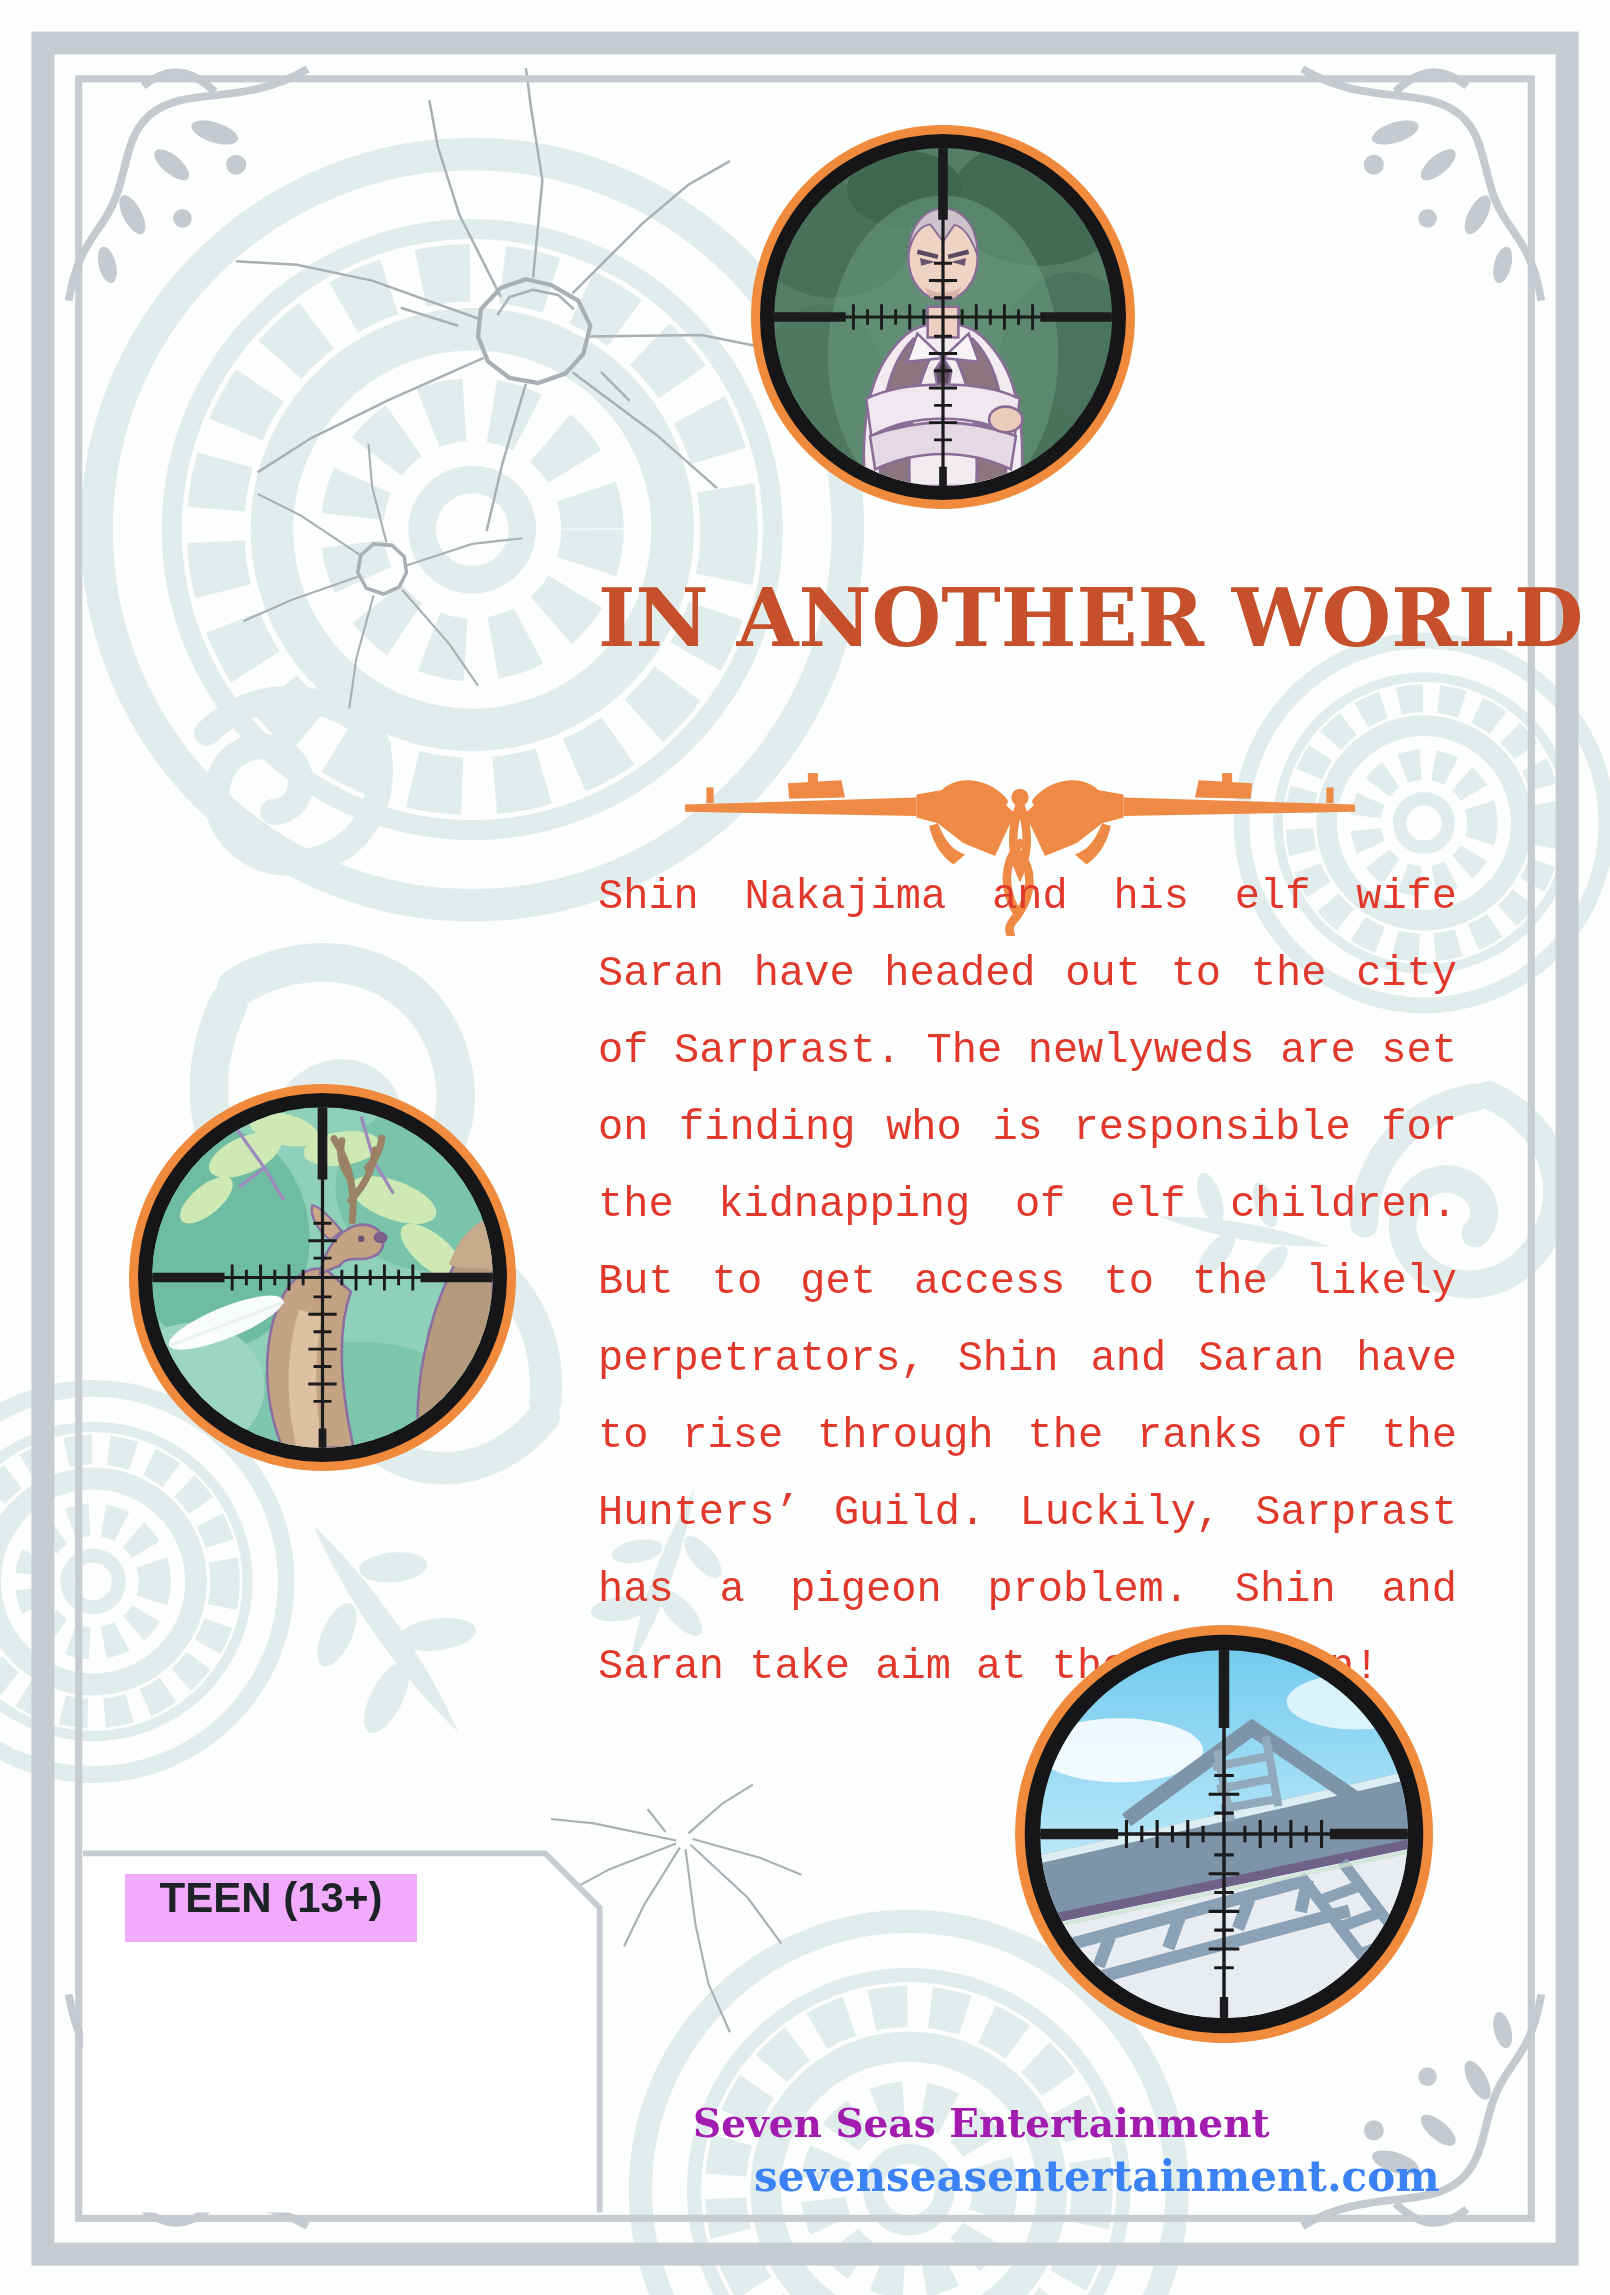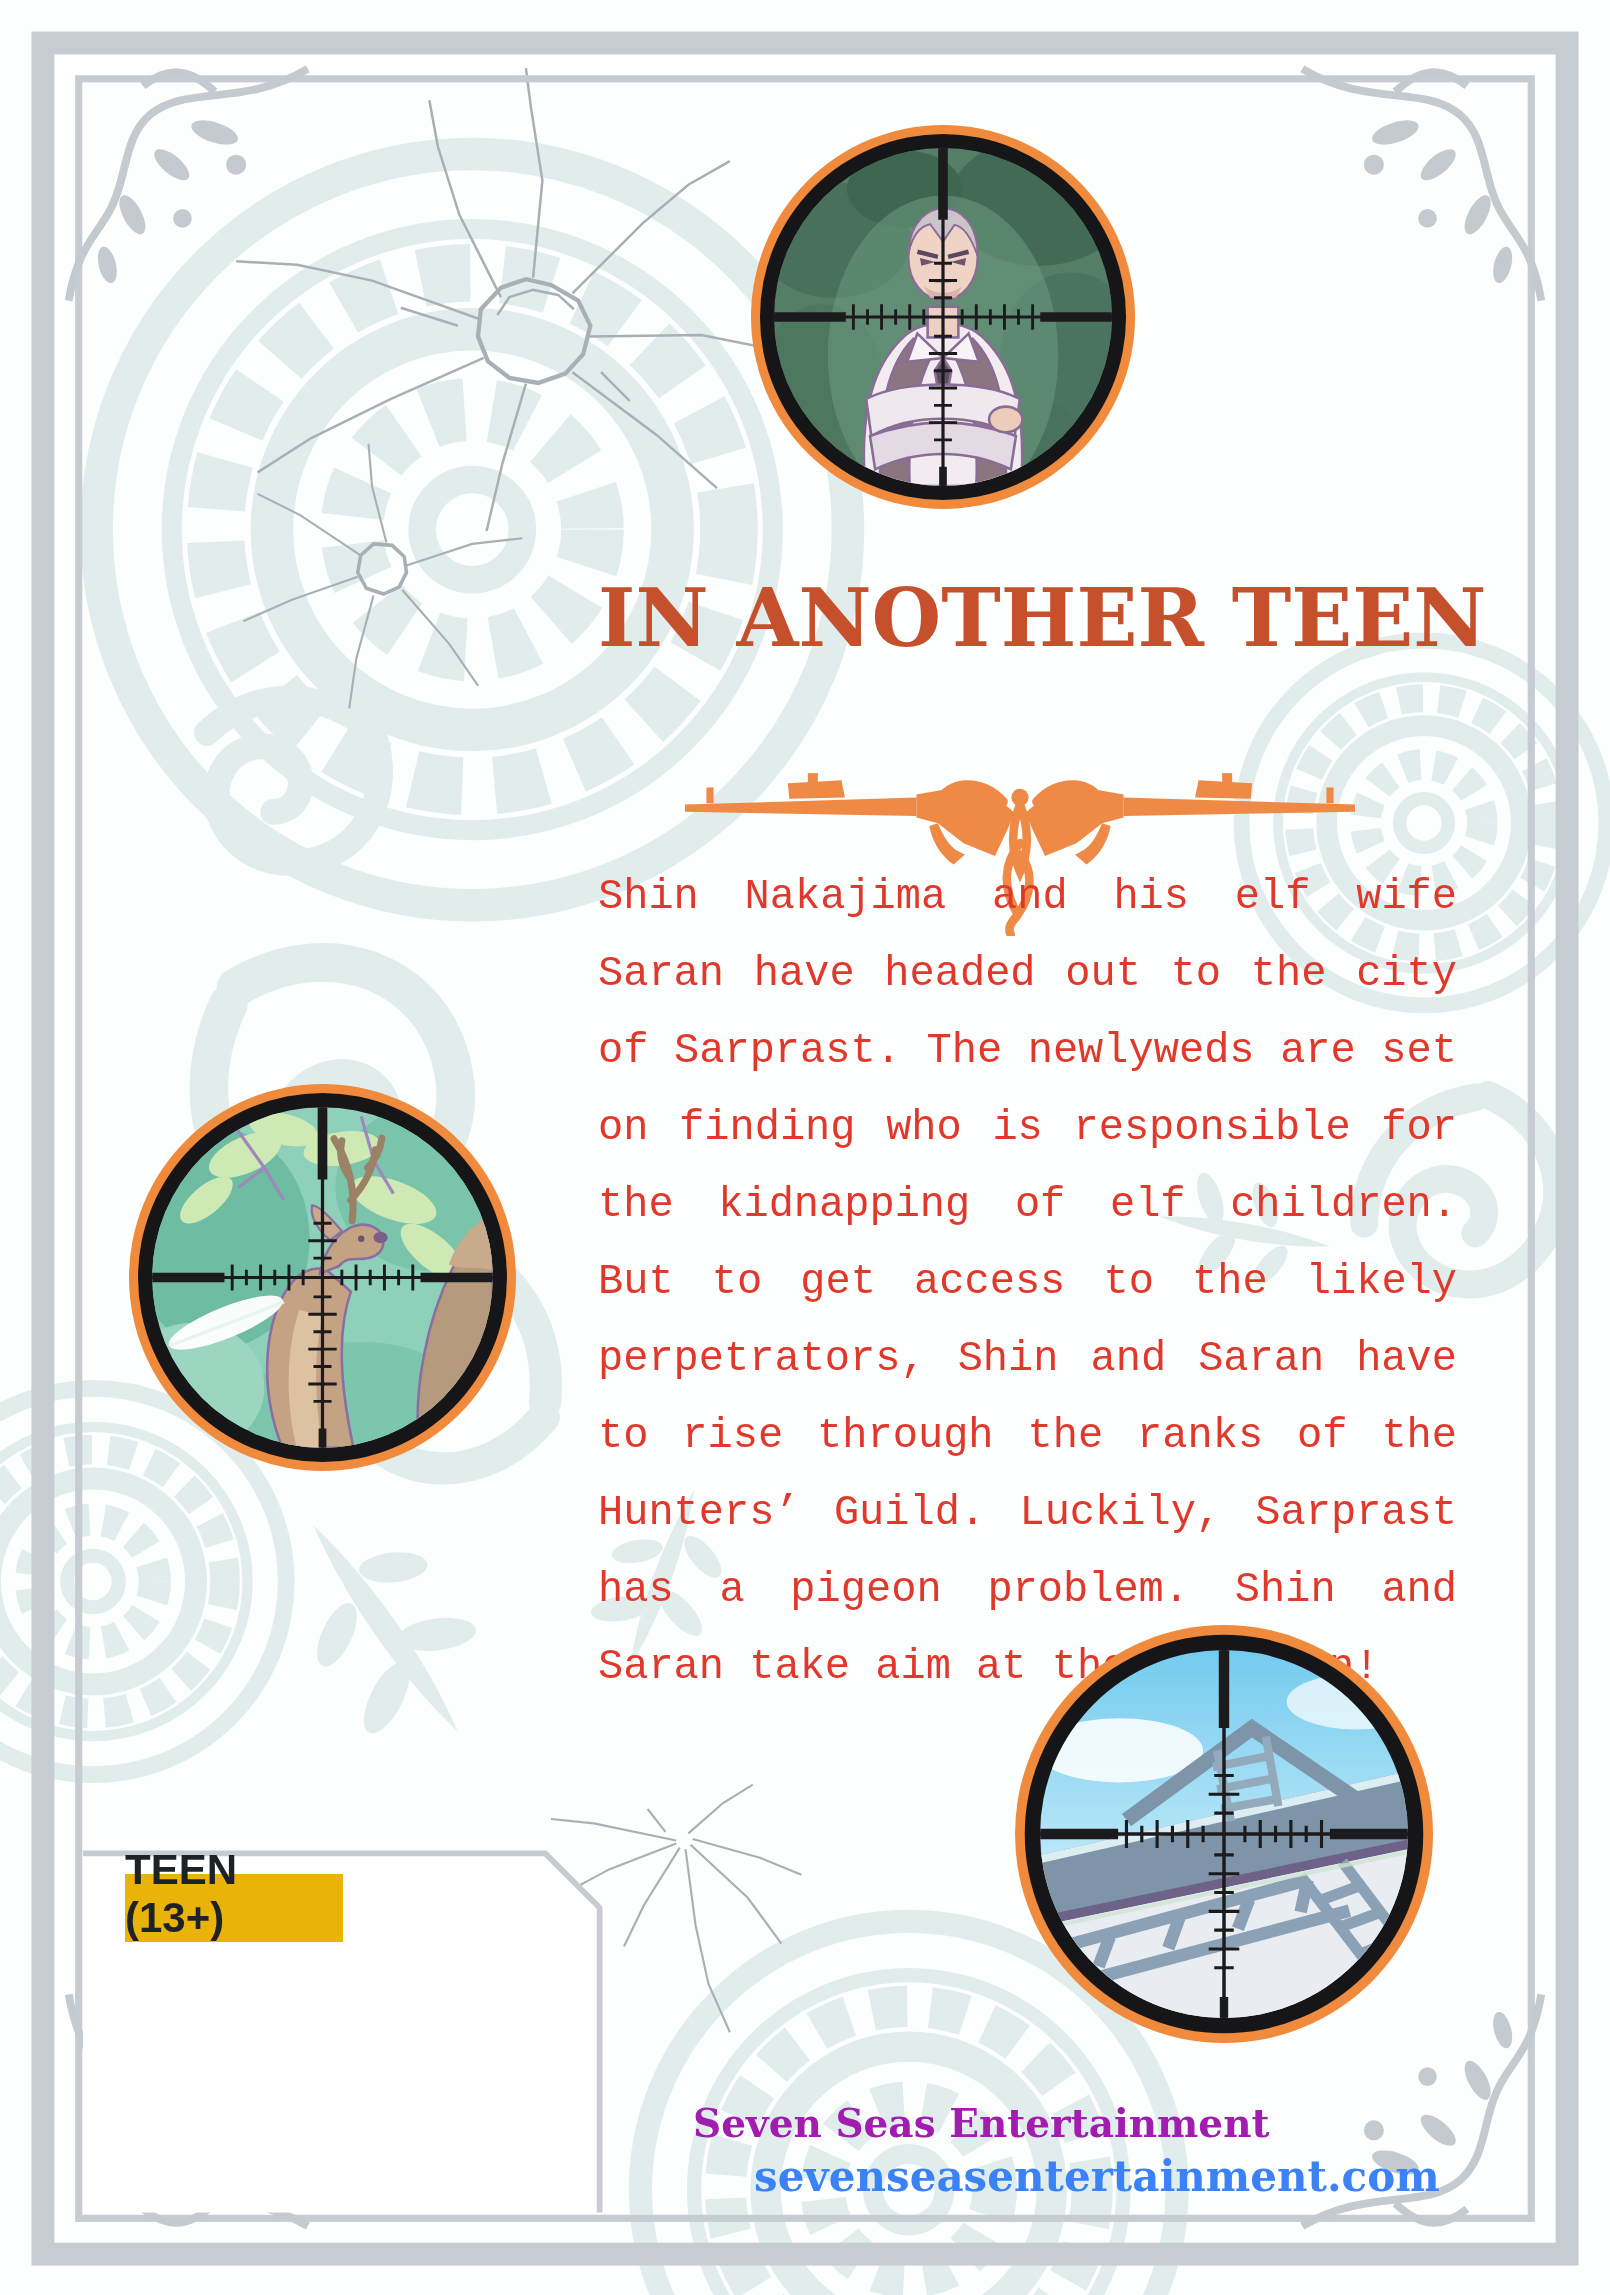--- a/index.html
+++ b/index.html
@@ -14,22 +14,22 @@
                color:#c6502b;font-family:"DejaVu Serif", serif;font-weight:bold;}
   .title-line1{font-size:80px;line-height:74px;letter-spacing:0.7px;white-space:nowrap;}
   .title-line2{font-size:80px;line-height:74px;letter-spacing:0px;white-space:nowrap;}
   
   .divider{position:absolute;left:680px;top:736px;width:680px;height:200px;}
   
   .synopsis{position:absolute;left:598px;top:859px;width:859px;margin:0;
             font-size:42px;line-height:77px;color:#e1382c;text-align:justify;
             font-family:Liberation Mono, monospace;}
   
-  .badge{position:absolute;left:125px;top:1874px;width:218px;height:68px;background:#eab308;
-         display:flex;align-items:flex-end;justify-content:center;}
+  .badge{position:absolute;left:125px;top:1874px;width:292px;height:68px;background:#f0abfc;
+         display:flex;align-items:flex-start;justify-content:center;}
   .badge span{font-family:"Liberation Sans", sans-serif;font-weight:bold;font-size:42px;
               color:#1d2226;letter-spacing:0px;}
   
   .pub{position:absolute;left:693px;top:2100px;font-family:"DejaVu Serif", serif;
        font-weight:bold;font-size:39px;color:#a21caf;white-space:nowrap;}
   .site{position:absolute;left:754px;top:2152px;font-family:"DejaVu Serif", serif;
         font-weight:bold;font-size:42px;color:#3b82f6;white-space:nowrap;}
 </style>
 </head>
 <body>
@@ -166,21 +166,21 @@
   <svg class="layer" viewBox="0 0 2250 3207">
     <path d="M116,2590 H762 L838,2666 V3092 H116 Z" fill="#ffffff"></path>
     <path d="M116,2590 H762 L838,2666 V3092" fill="none" stroke="#c6ccd1" stroke-width="8"></path>
   </svg>
 
   <div class="badge">
     <span>TEEN (13+)</span>
   </div>
 
   <div class="title-block">
-    <div class="title-line2">IN ANOTHER TEEN</div>
+    <div class="title-line2">IN ANOTHER WORLD</div>
   </div>
 
   <svg class="divider" viewBox="0 0 950 280">
     <g fill="#ee8a45">
       <g id="rifleL">
         <path d="M6,96 L330,86 L330,112 L6,106 Z"></path>
         <rect x="36" y="72" width="10" height="22"></rect>
         <path d="M150,66 L225,62 L230,86 L152,88 Z"></path>
         <rect x="178" y="52" width="14" height="16"></rect>
         <path d="M330,82 L420,66 L468,108 L440,168 L396,150 L360,122 L330,114 Z"></path>

